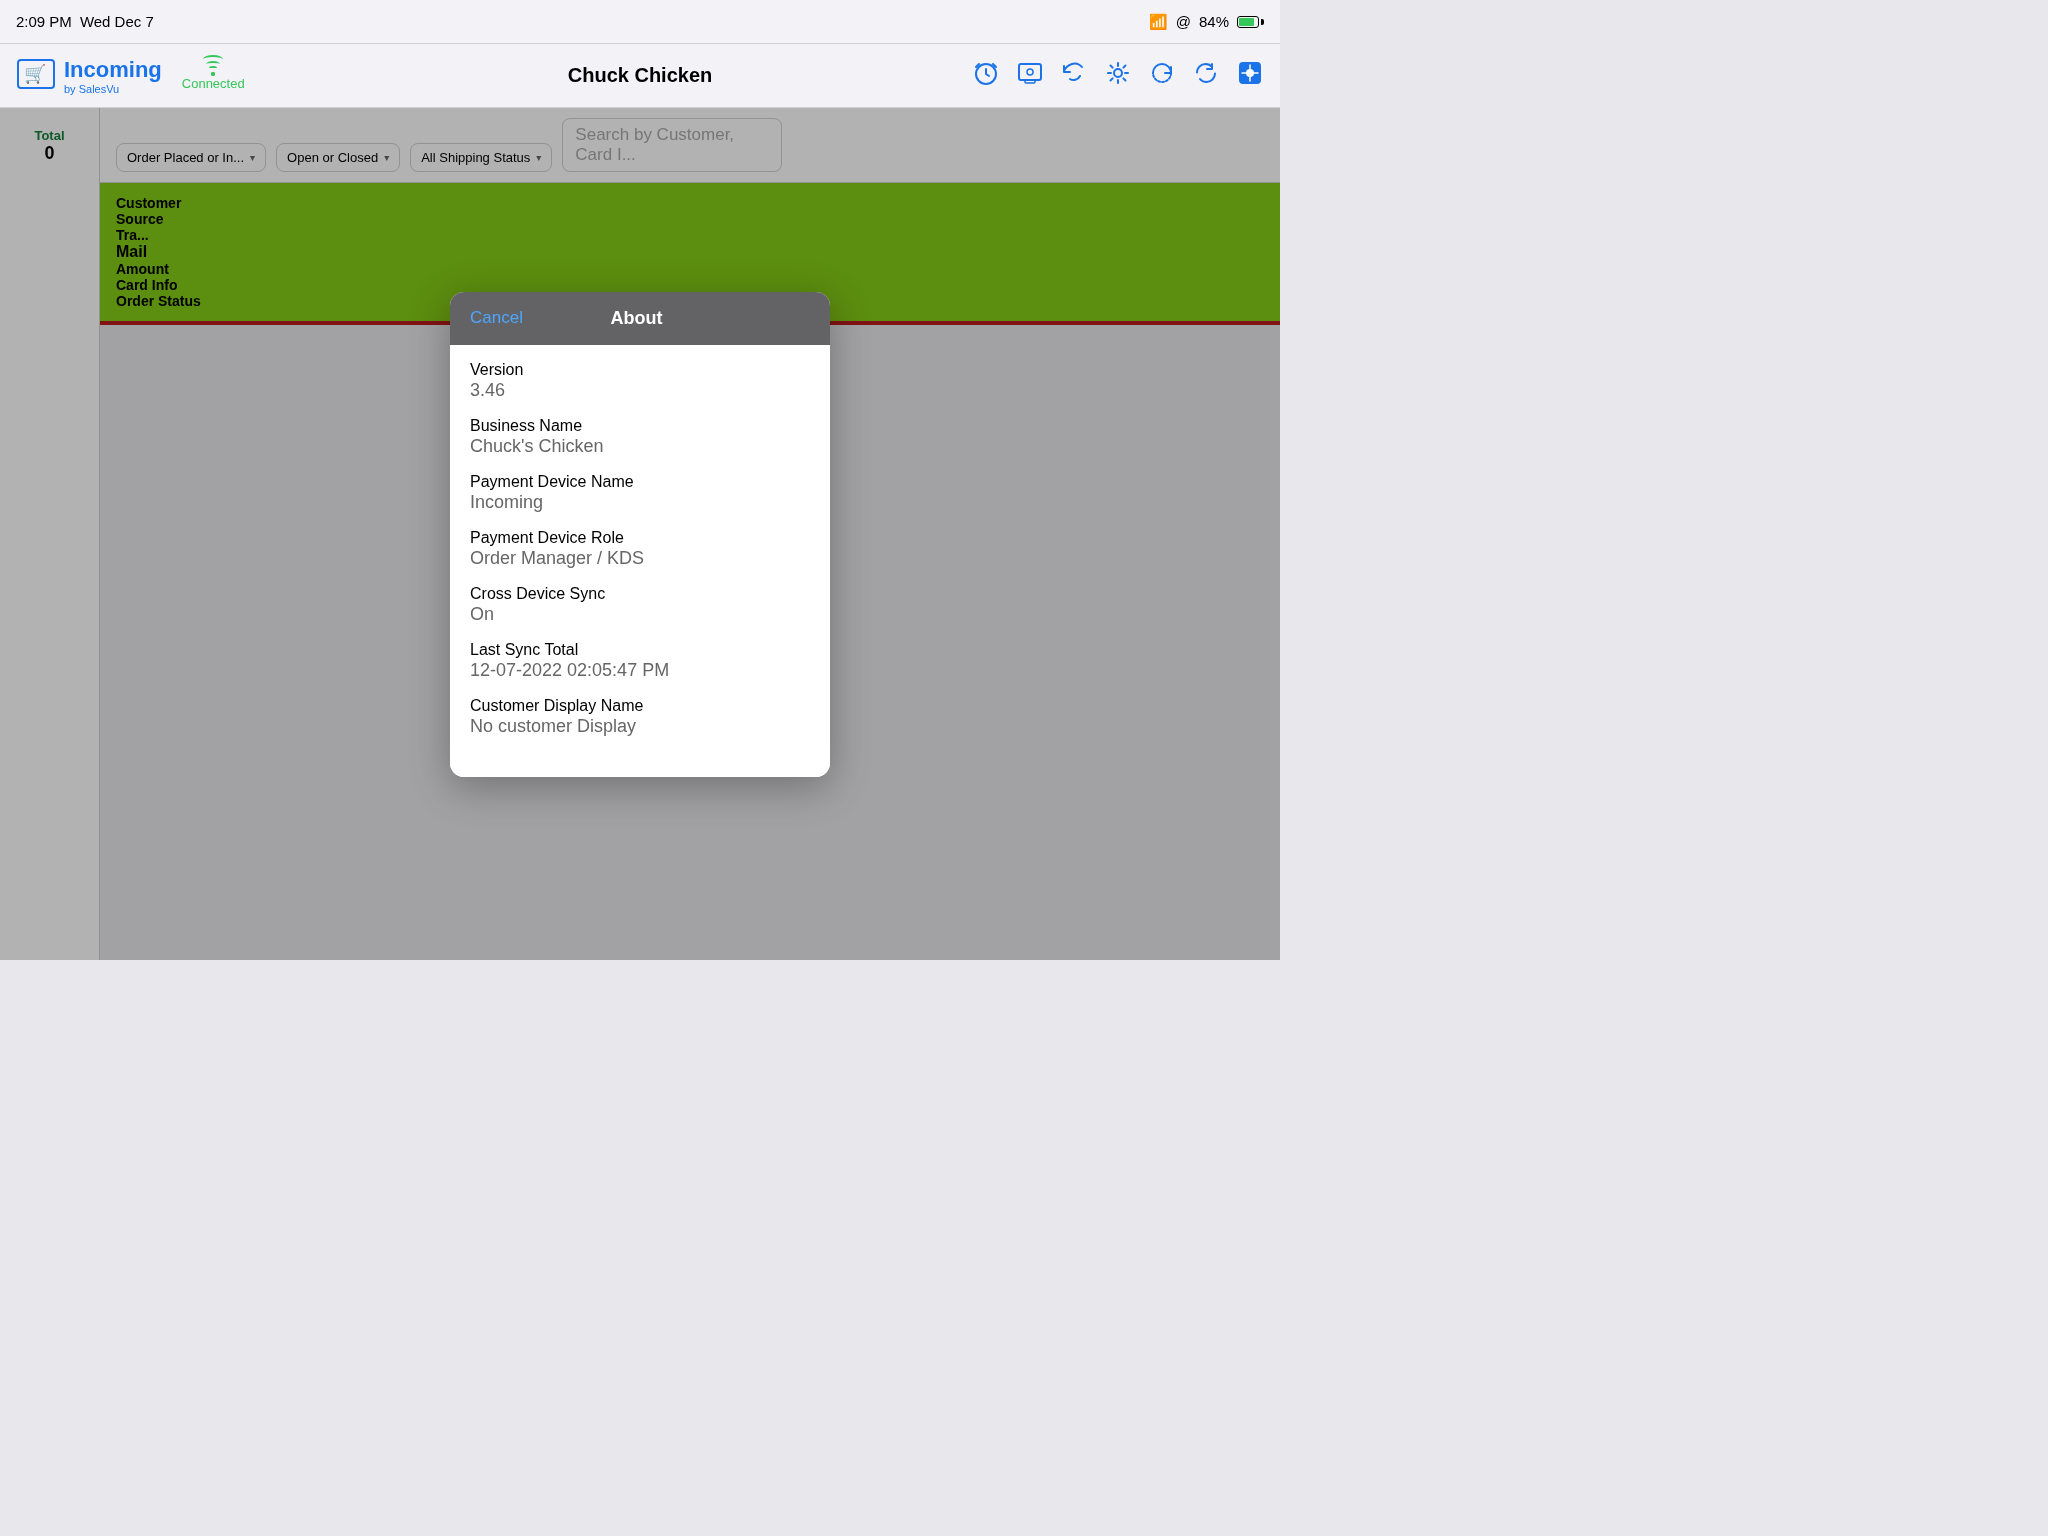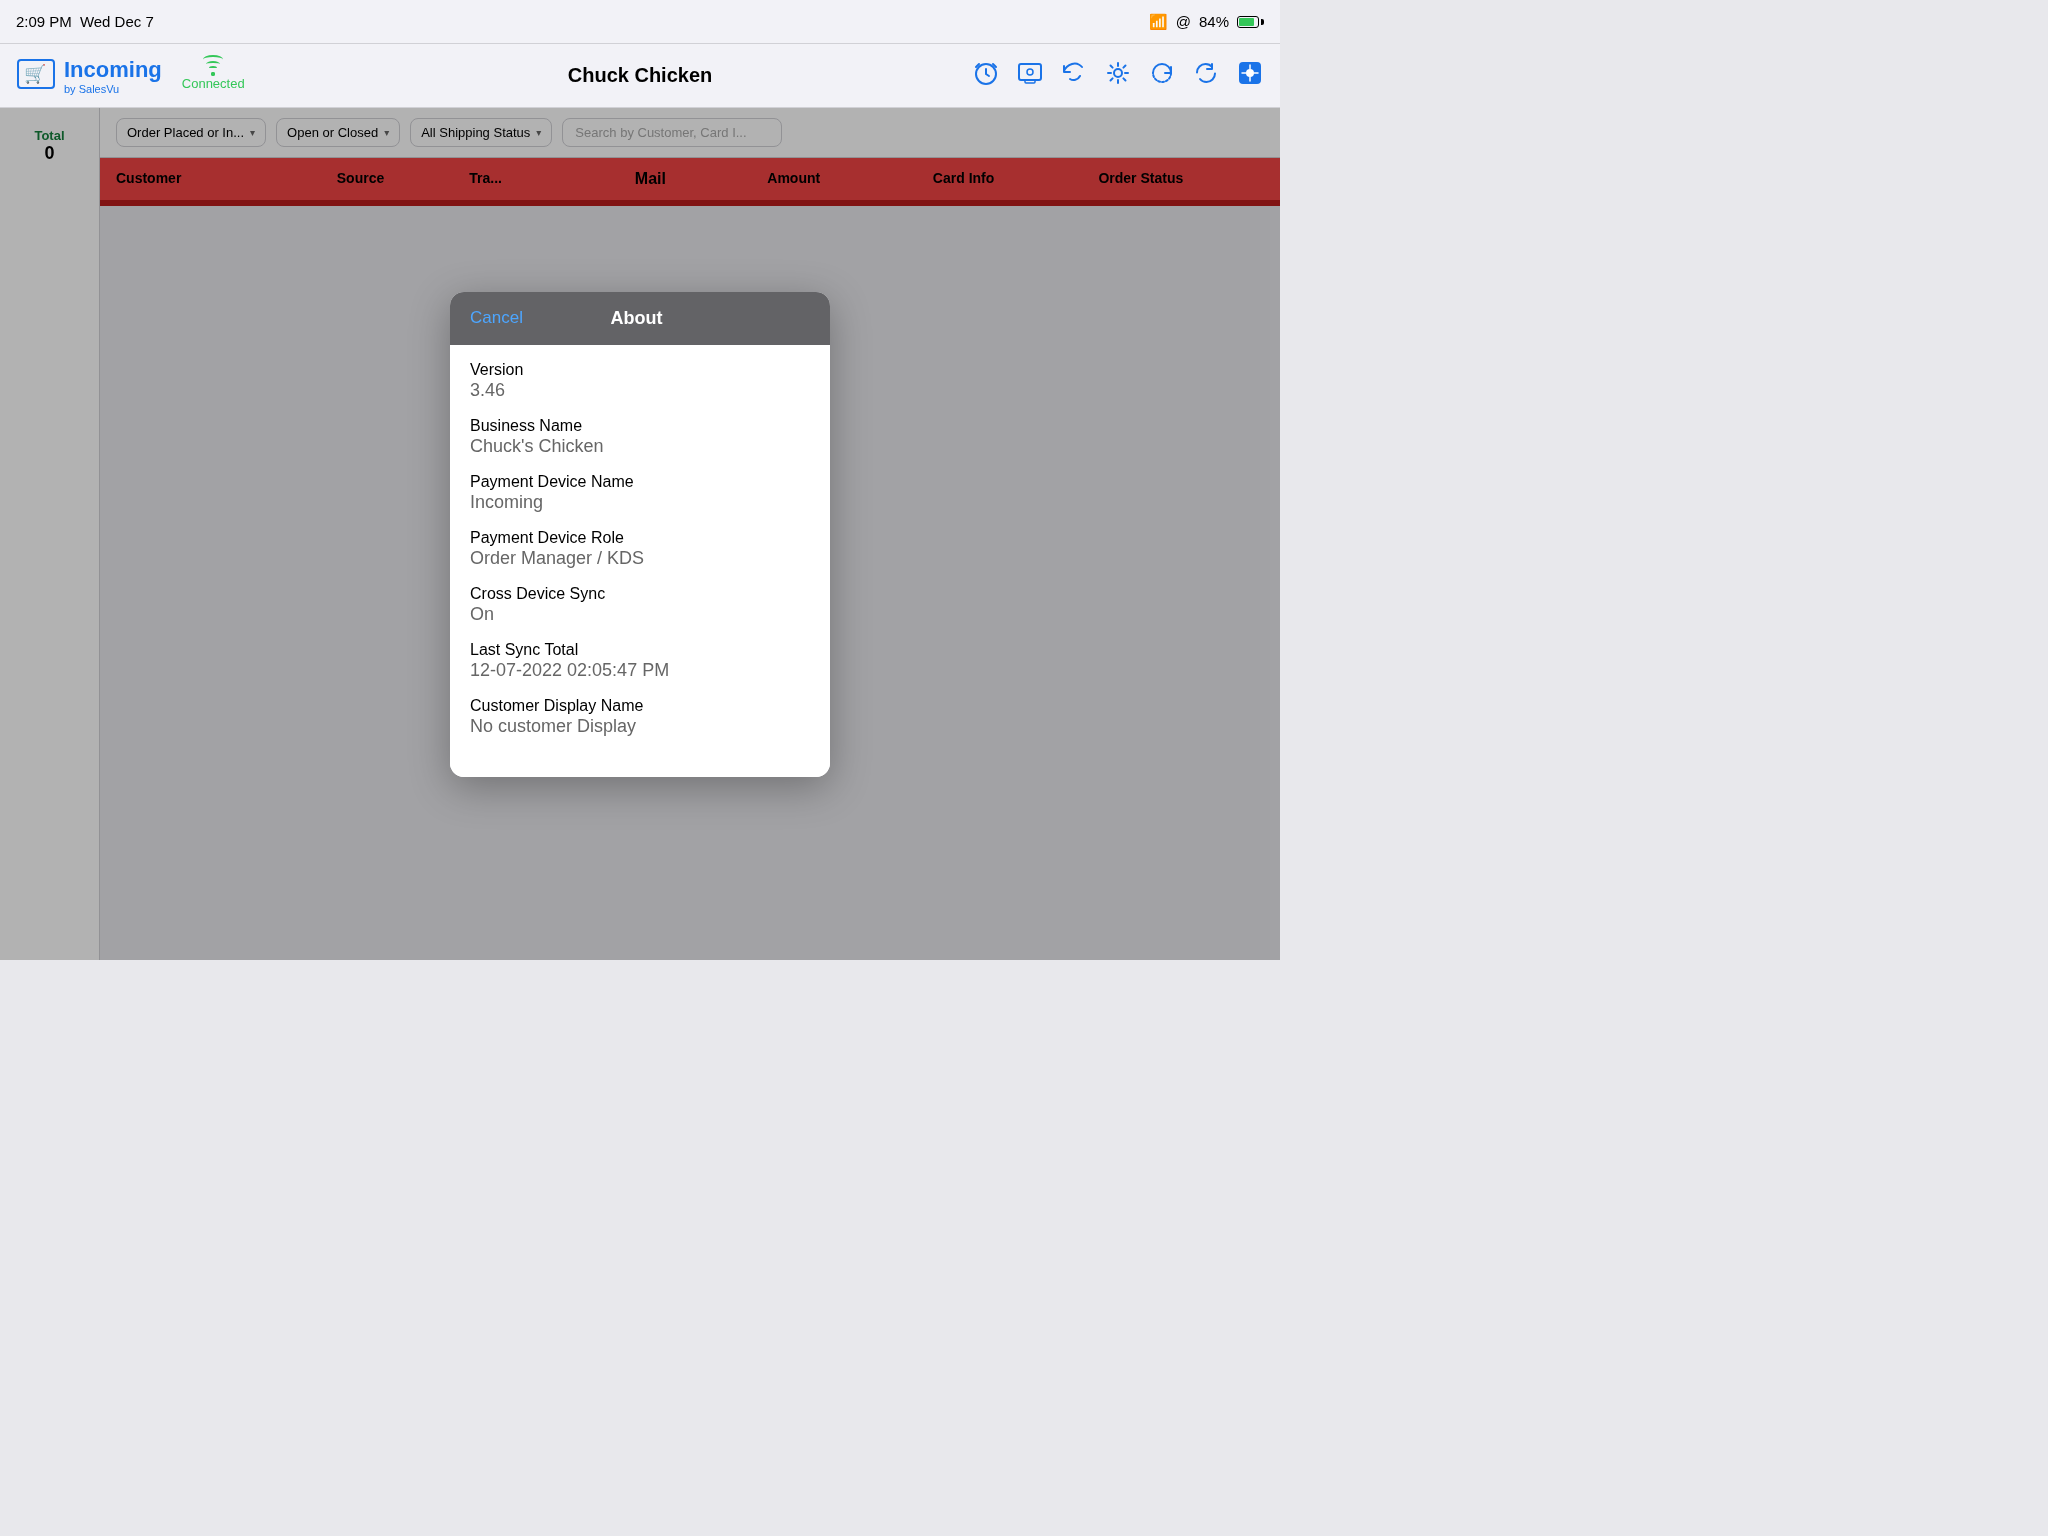--- a/index.html
+++ b/index.html
@@ -157,32 +157,33 @@
     }
     .filter-dropdown .chevron {
       font-size: 10px;
       color: #666;
     }
     .search-input {
       flex: 1;
       border: 1px solid #d1d1d6;
       border-radius: 8px;
       padding: 6px 12px;
-      font-size: 13px;
+      font-size: 17px;
       color: #999;
       background: white;
       max-width: 220px;
     }
 
     
     #table-header {
-      background: #ef4444;
+      background: #84cc16;
       display: flex;
       padding: 12px 16px;
-      border-bottom: 6px solid #b91c1c;
+      border-bottom: 4px solid #b91c1c;
+      flex-direction: column;
     }
     .col-customer { flex: 2; font-weight: 700; font-size: 14px; }
     .col-source { flex: 1.2; font-weight: 700; font-size: 14px; }
     .col-tracking { flex: 1.5; font-weight: 700; font-size: 14px; }
     .col-mail { flex: 1.2; font-weight: 700; font-size: 16px; }
     .col-amount { flex: 1.5; font-weight: 700; font-size: 14px; }
     .col-cardinfo { flex: 1.5; font-weight: 700; font-size: 14px; }
     .col-orderstatus { flex: 1.5; font-weight: 700; font-size: 14px; }
 
     

